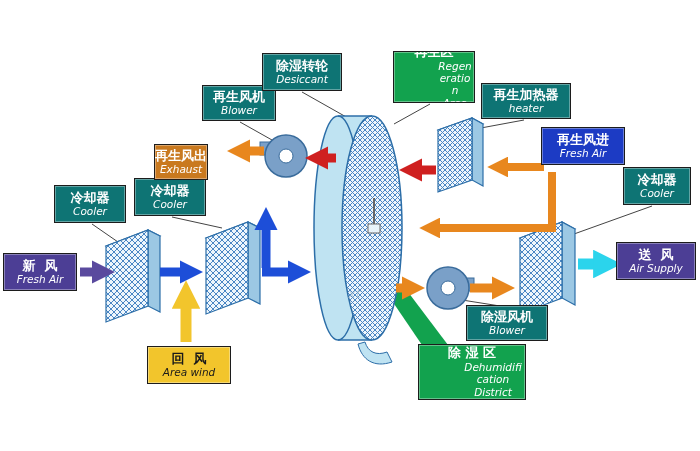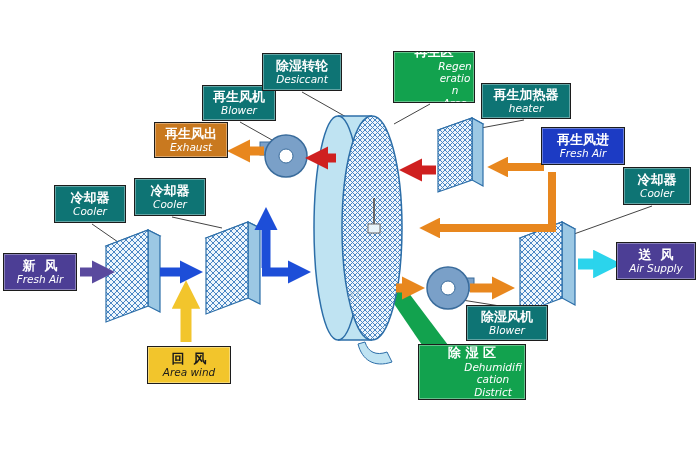--- a/index.html
+++ b/index.html
@@ -163,21 +163,21 @@
   <div class="label yellow" style="left:147px;top:346px;width:84px;height:38px">
     <div class="zh">回  风</div>
     <div class="en">Area wind</div>
   </div>
 
   <div class="label teal" style="left:202px;top:85px;width:74px;height:36px">
     <div class="zh">再生风机</div>
     <div class="en">Blower</div>
   </div>
 
-  <div class="label orangebox" style="left:154px;top:122px;width:74px;height:36px">
+  <div class="label orangebox" style="left:154px;top:144px;width:54px;height:36px">
     <div class="zh">再生风出</div>
     <div class="en">Exhaust</div>
   </div>
 
   <div class="label teal" style="left:262px;top:53px;width:80px;height:38px">
     <div class="zh">除湿转轮</div>
     <div class="en">Desiccant</div>
   </div>
 
   <div class="label green wrap" style="left:393px;top:51px;width:82px;height:52px">

